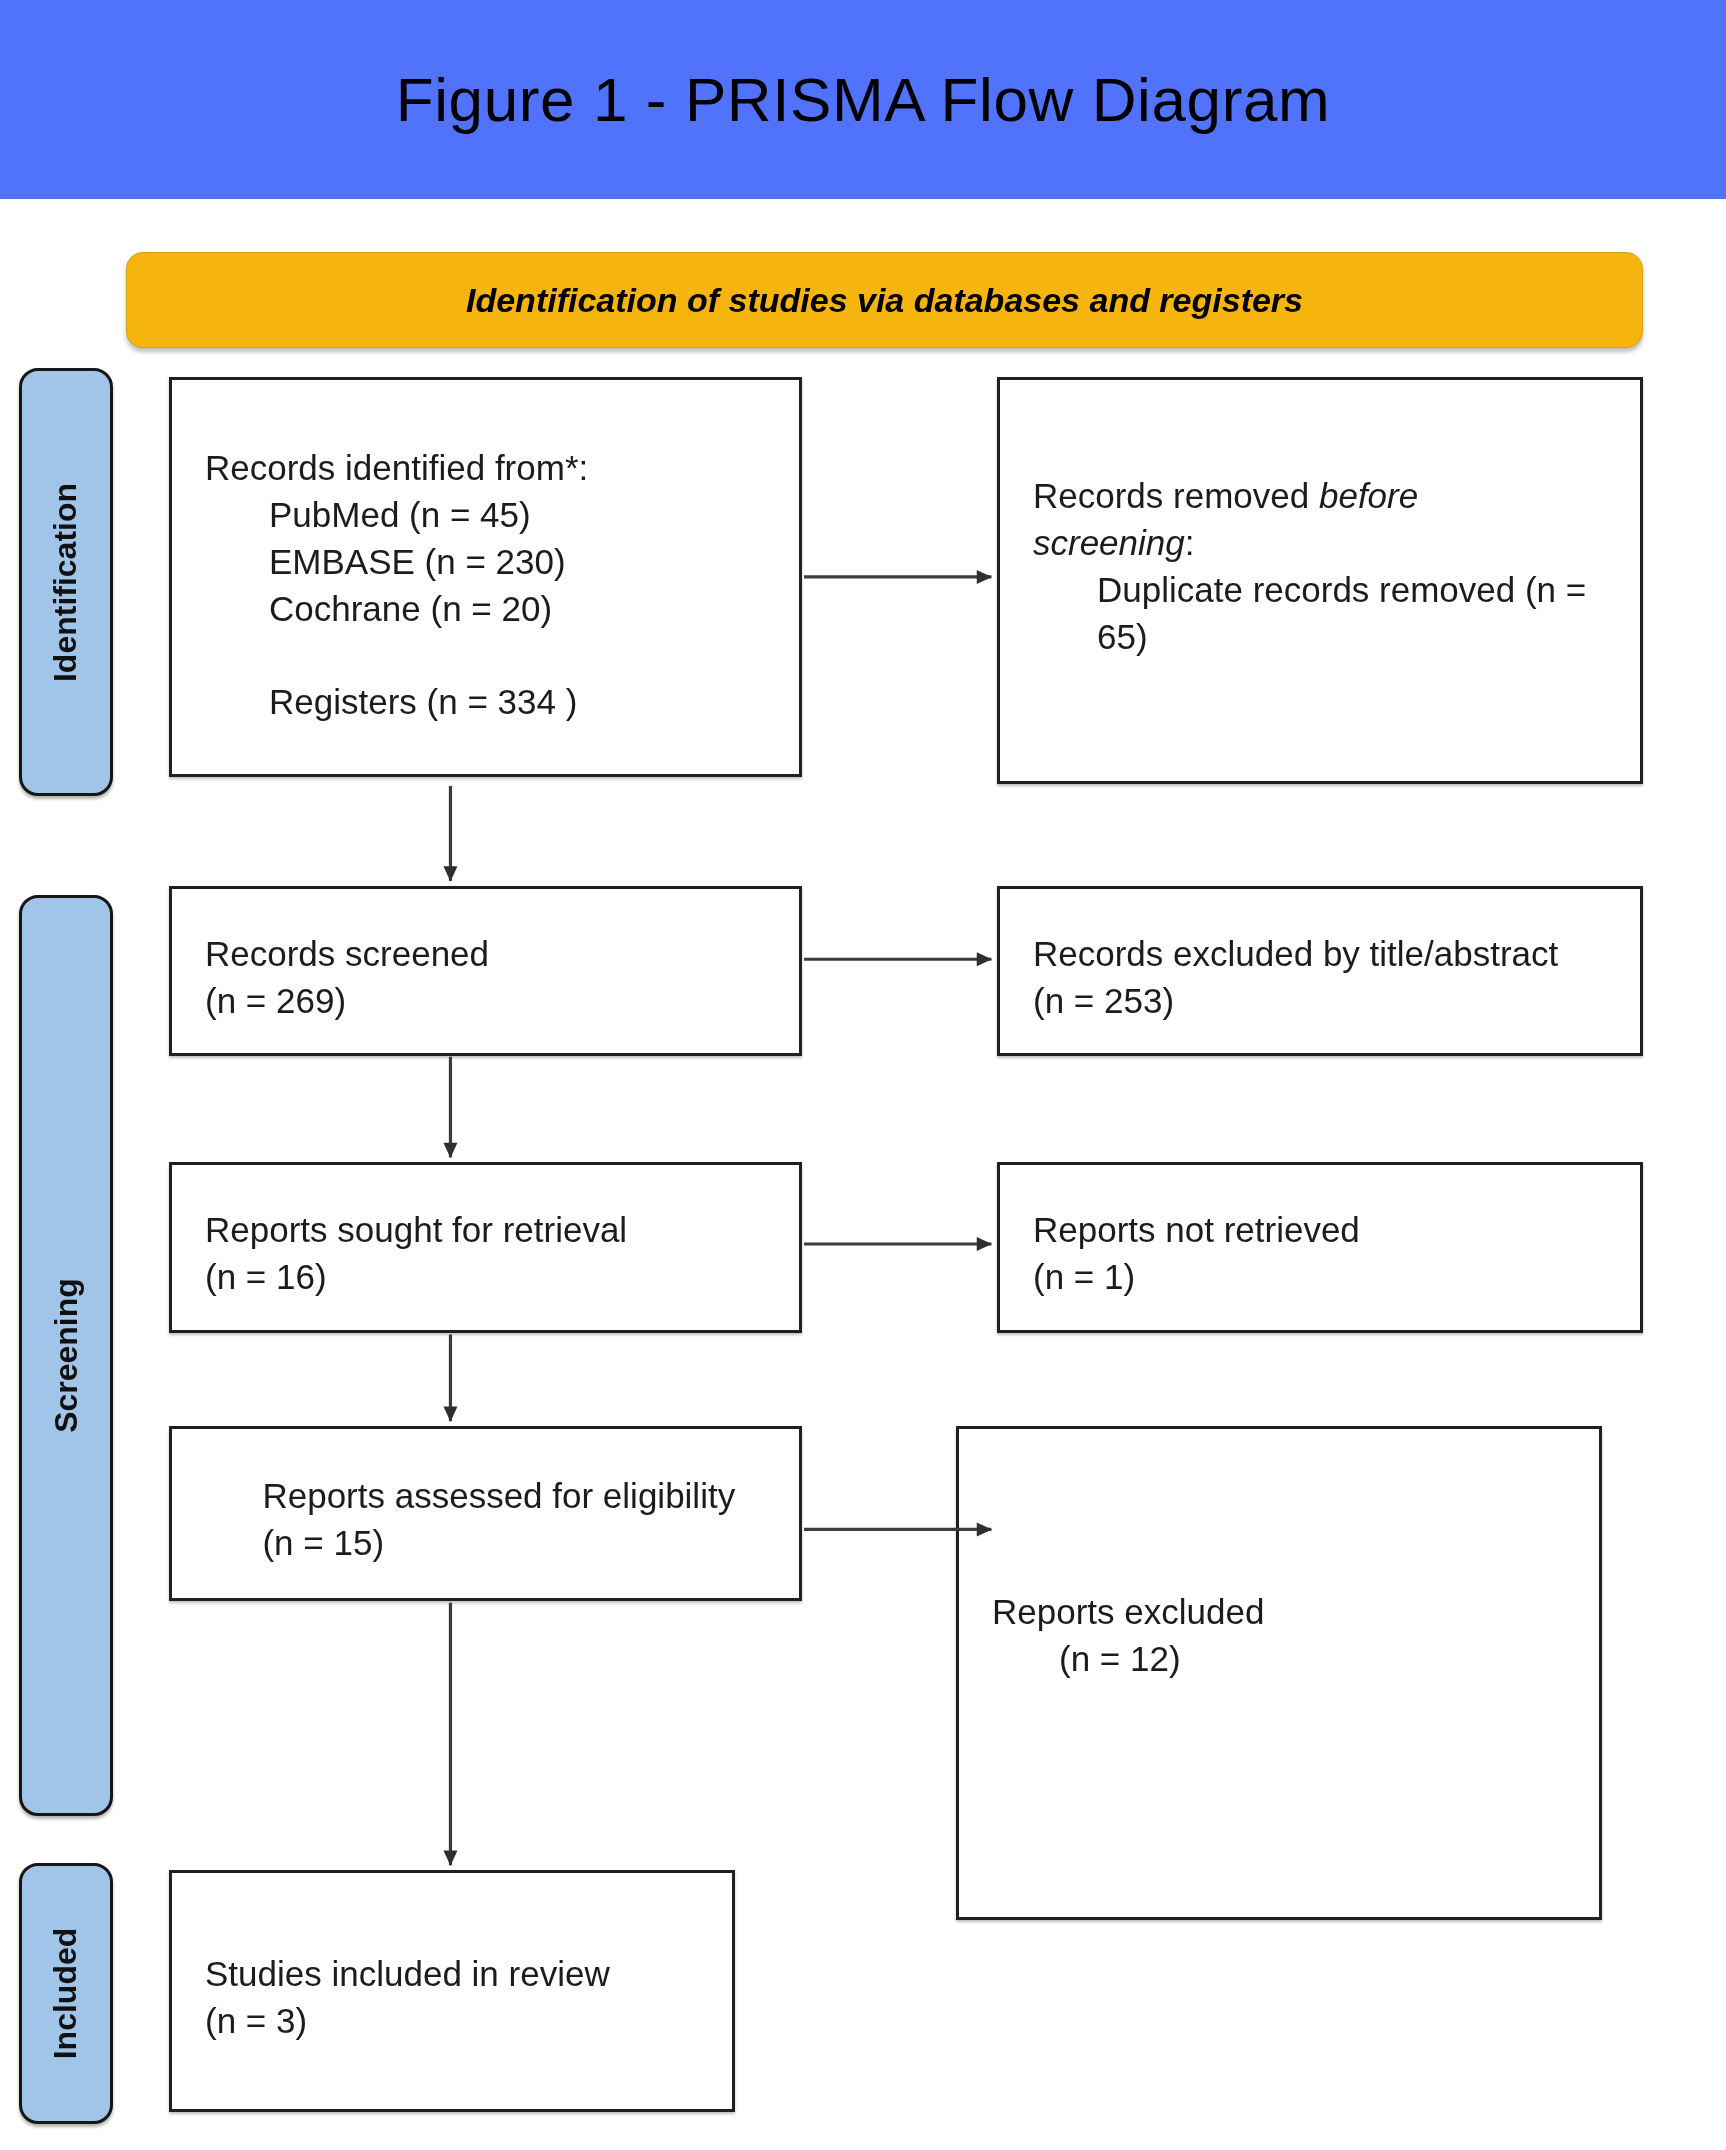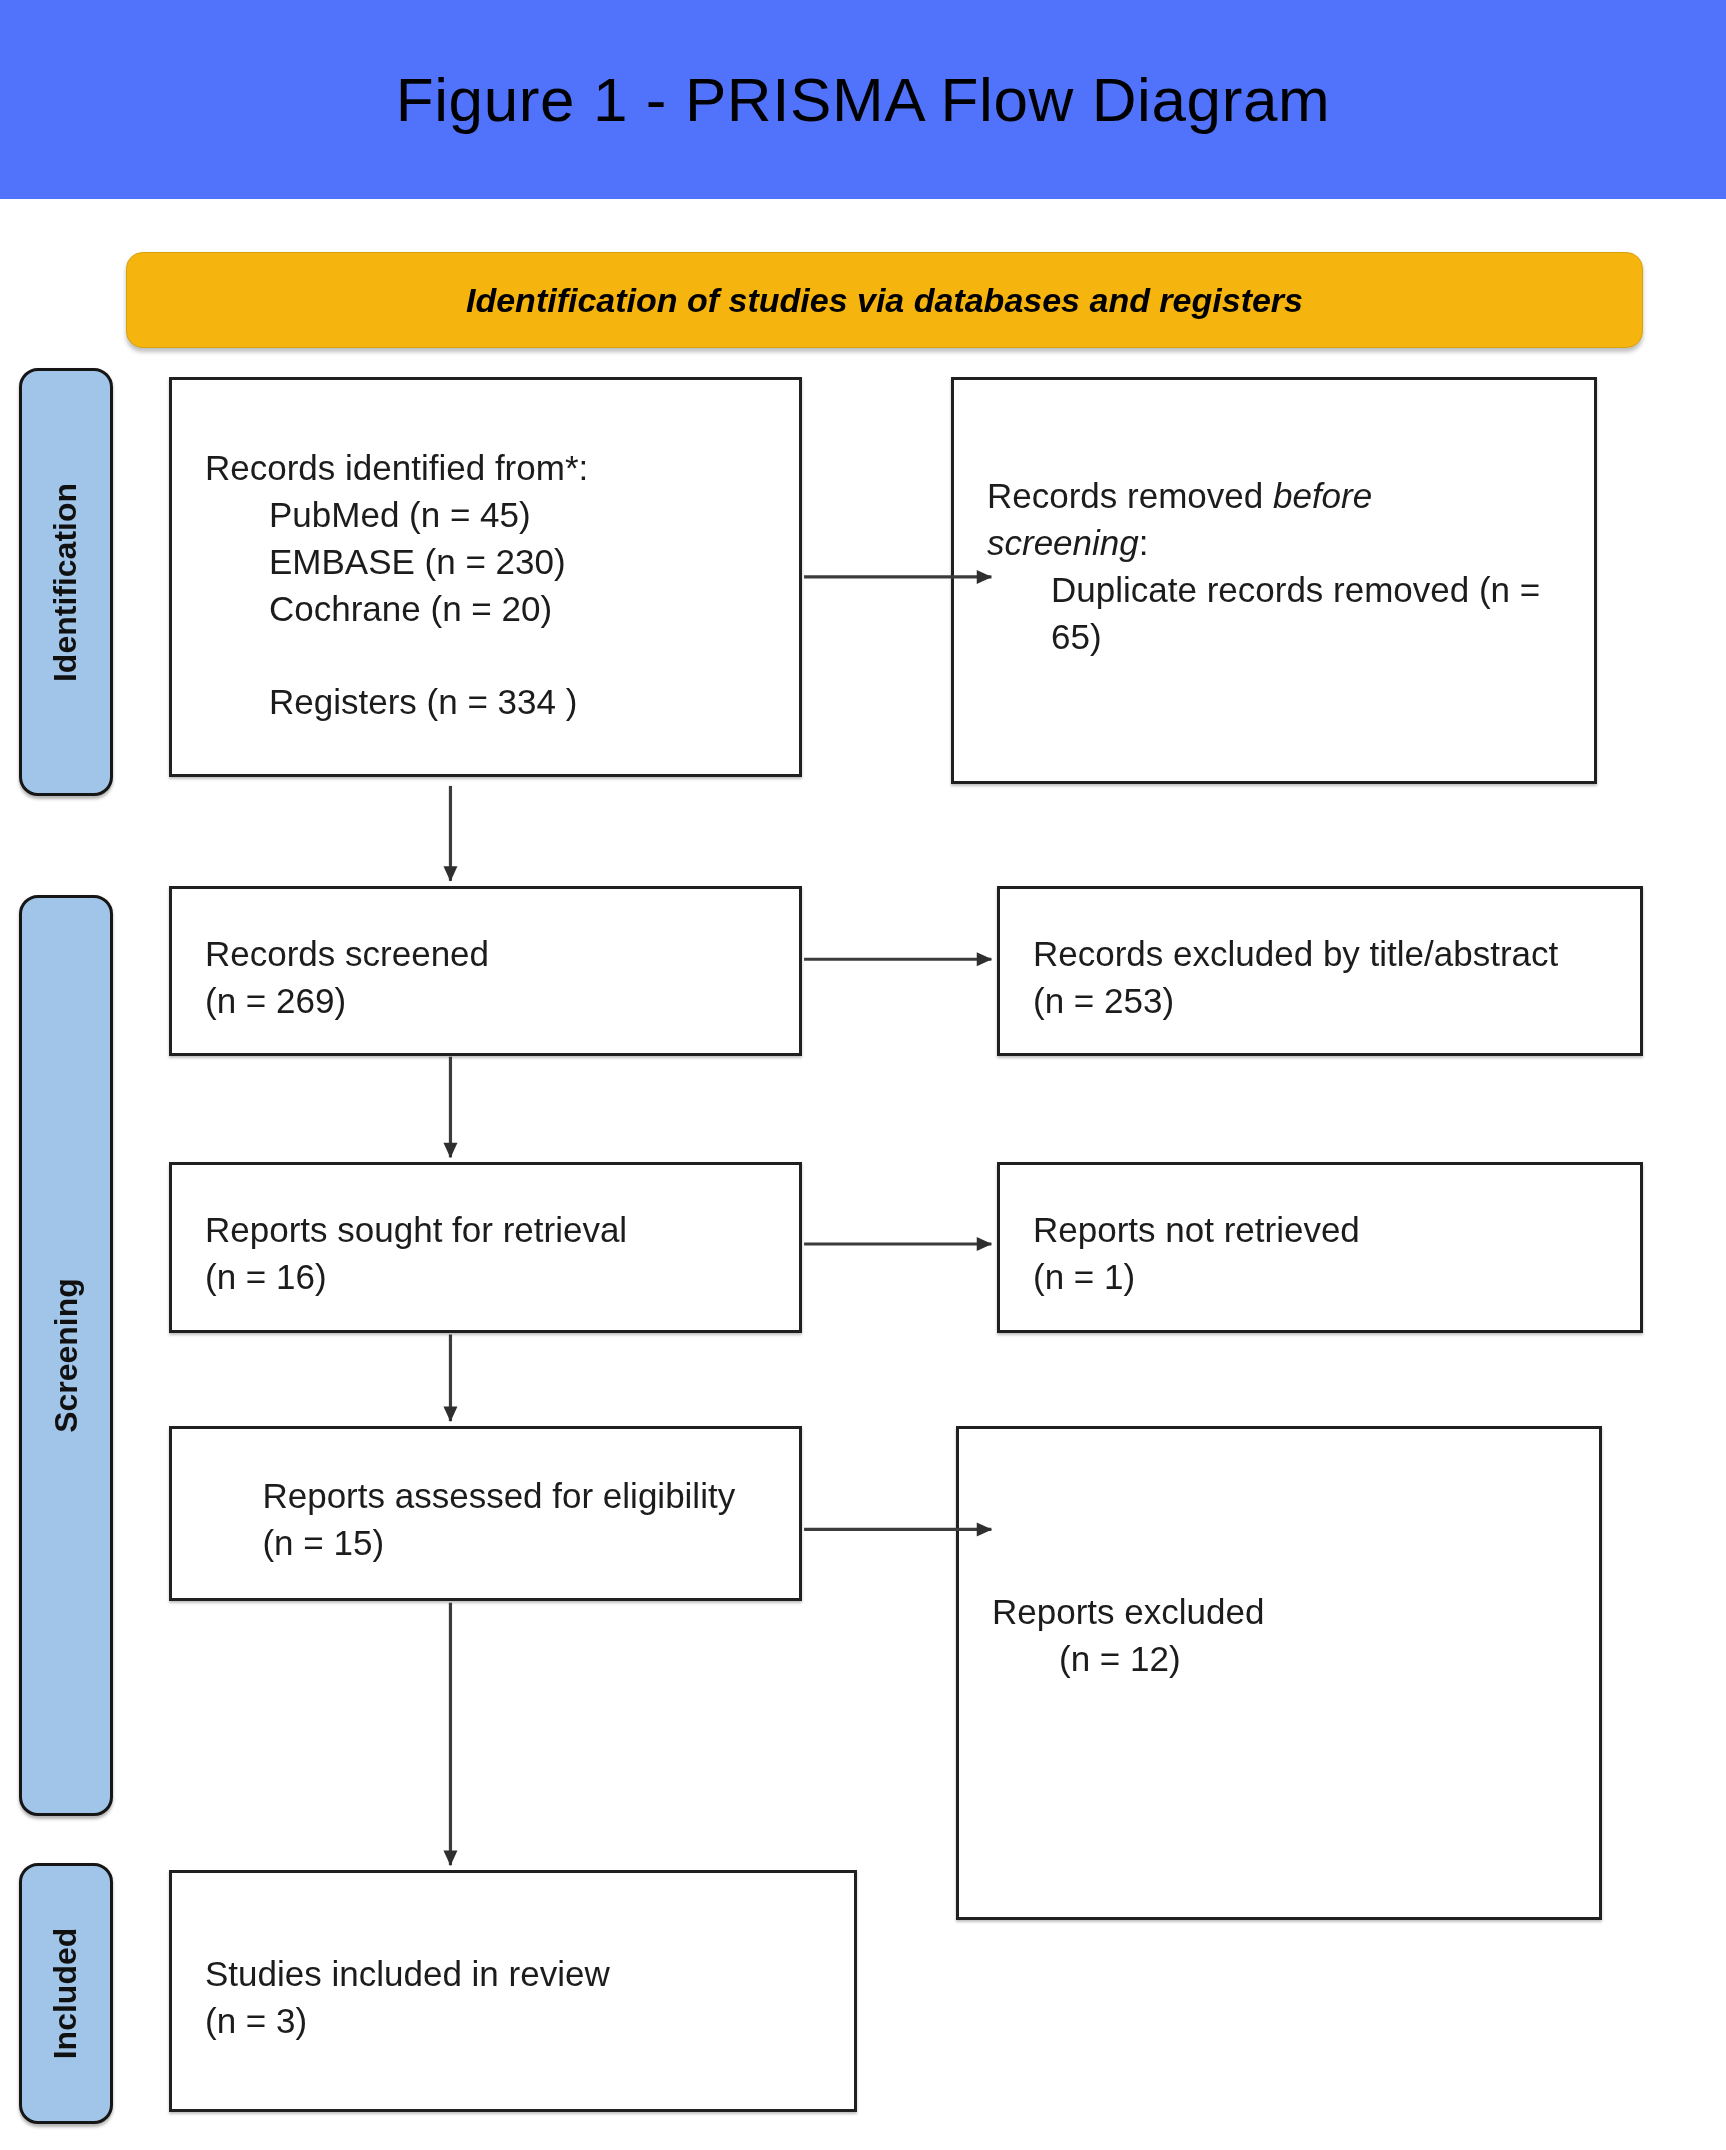--- a/index.html
+++ b/index.html
@@ -30,29 +30,29 @@
 
   
   .fbox{position:absolute;box-sizing:border-box;background:#ffffff;border:3.2px solid #202020;
     box-shadow:0 1.9px 2.5px rgba(0,0,0,0.25);}
   .ftext{font-size:35px;line-height:47px;color:#1c1c1c;}
   .ind{margin-left:64px;}
   .gap{margin-top:46px;}
   .cline{white-space:nowrap;}
 
   #box-a{left:169px;top:377px;width:633px;height:400px;padding:64px 6.4px 0 33px;}
-  #box-b{left:951px;top:377px;width:646px;height:407px;padding:92px 6.4px 0 33px;}
+  #box-b{left:997px;top:377px;width:646px;height:407px;padding:92px 6.4px 0 33px;}
   #box-b .ftext{width:583px;}
   #box-c{left:169px;top:886px;width:633px;height:170px;}
   #box-d{left:997px;top:886px;width:646px;height:170px;}
   #box-e{left:169px;top:1162px;width:633px;height:171px;}
   #box-f{left:997px;top:1162px;width:646px;height:171px;}
   #box-g{left:169px;top:1426px;width:633px;height:175px;align-items:center;}
   #box-h{left:956px;top:1426px;width:646px;height:494px;padding:159px 6.4px 0 33px;}
-  #box-i{left:169px;top:1870px;width:688px;height:242px;}
+  #box-i{left:169px;top:1870px;width:566px;height:242px;}
 
   .vcenter{display:flex;flex-direction:column;justify-content:center;padding:11.5px 6.4px 0 33px;}
   #box-h .ind2{margin-left:67px;}
 
   
   #arrows{position:absolute;left:0;top:0;pointer-events:none;}
 </style>
 </head>
 <body>
 

